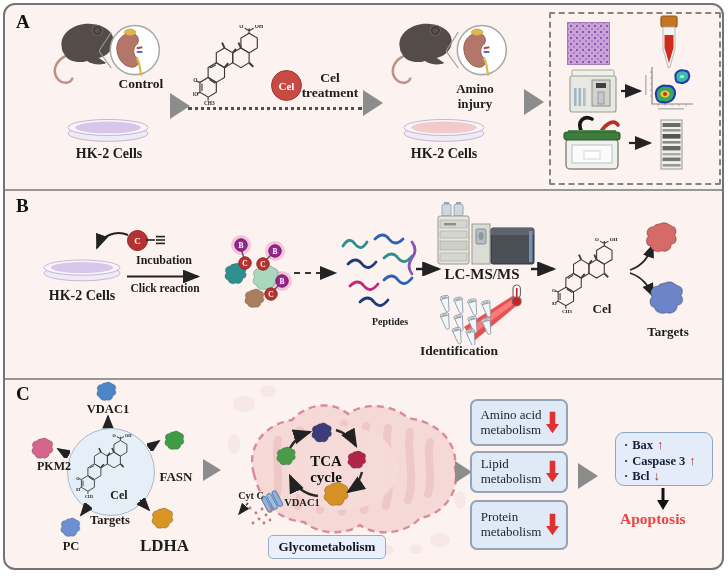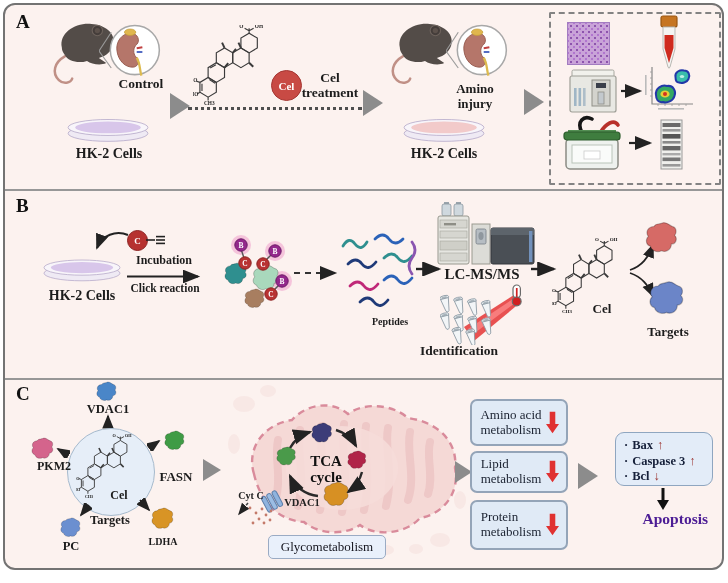--- a/index.html
+++ b/index.html
@@ -23,21 +23,21 @@
          color:#fff;display:flex;align-items:center;justify-content:center;font-weight:bold;}
   .bluebox{position:absolute;background:#e0eaf6;border:2px solid #94a4b8;border-radius:7px;
            display:flex;align-items:center;justify-content:center;}
   .bluebox .txt{font-weight:normal;font-size:13px;color:#1a2130;line-height:1.15;
                 padding-right:16px;}
   .redarrow{position:absolute;right:7px;top:50%;transform:translateY(-50%);}
   .baxbox{position:absolute;background:#e3ecf8;border:1.6px solid #8fa6c0;border-radius:9px;
           padding:5px 8px;box-sizing:border-box;}
   .baxrow{font-size:12.5px;font-weight:bold;color:#16203a;line-height:15.5px;display:flex;gap:4px;}
   .baxrow .ar{color:#9c3431;}
-  .apop{position:absolute;font-weight:bold;color:#4c1d95;text-align:right;}
+  .apop{position:absolute;font-weight:bold;color:#ef4444;text-align:left;}
   svg{display:block;}
   svg text{font-family:"Liberation Serif",serif;}
 </style>
 </head>
 <body>
 
 <div class="stage">
 
   <svg width="0" height="0" style="position:absolute" aria-hidden="true">
     <defs>
@@ -400,21 +400,21 @@
       <use href="#blob" style="--bf:#6b8fd0"></use>
     </svg>
   <div class="lbl" style="left:52px;top:539px;width:38px;font-size:12.5px">PC</div>
   <svg class="abs" style="left:77px;top:503px" width="15" height="16" viewBox="0 0 15 16">
     <line x1="12" y1="2" x2="4" y2="12" stroke="#222" stroke-width="1.8" marker-end="url(#mk)"></line>
   </svg>
 
   <svg class="abs" style="left:151px;top:505px" width="23" height="27" viewBox="0 0 30 30">
       <use href="#blob" style="--bf:#d89425"></use>
     </svg>
-  <div class="lbl" style="left:140px;top:536px;width:46px;font-size:10px">LDHA</div>
+  <div class="lbl" style="left:140px;top:536px;width:46px;font-size:17px">LDHA</div>
   <svg class="abs" style="left:137px;top:498px" width="16" height="16" viewBox="0 0 16 16">
     <line x1="3" y1="2" x2="12" y2="12" stroke="#222" stroke-width="1.8" marker-end="url(#mk)"></line>
   </svg>
 
   <div class="tri" style="left:203px;top:459px;border-top-width:11px;border-bottom-width:11px;border-left-width:18px"></div>
 
   <svg class="abs" style="left:226px;top:382px" width="246" height="180" viewBox="0 0 246 180">
     <g fill="#f8e8e5">
       <ellipse cx="18" cy="22" rx="11" ry="8"></ellipse>
         <ellipse cx="42" cy="9" rx="8" ry="6"></ellipse>
@@ -463,21 +463,21 @@
         <circle cx="27" cy="141" r="1.4"></circle>
         <circle cx="38" cy="141" r="1.4"></circle>
       <circle cx="44" cy="138" r="1.4"></circle>
         <circle cx="45" cy="129" r="1.4"></circle>
         <circle cx="24" cy="126" r="1.4"></circle>
     </g>
     <text x="76" y="124" text-anchor="middle" font-size="10.5" font-weight="bold" fill="#222">VDAC1</text>
   </svg>
 
   <div class="abs" style="left:268px;top:535px;width:116px;height:22px;background:#e9f0fb;border:1.5px solid #9aabc4;border-radius:5px;display:flex;align-items:center;justify-content:center">
-    <span style="font-weight:normal;font-size:13px;color:#14141e">Glycometabolism</span>
+    <span style="font-weight:bold;font-size:13px;color:#14141e">Glycometabolism</span>
   </div>
 
   <div class="tri" style="left:455px;top:461px;border-top-width:11px;border-bottom-width:11px;border-left-width:17px"></div>
 
   <div class="bluebox" style="left:470px;top:399px;width:94px;height:43px">
     <div class="txt">
       <div>Amino acid</div>
       <div>metabolism</div>
     </div>
     <svg class="redarrow" width="13" height="24" viewBox="0 0 14 24">

